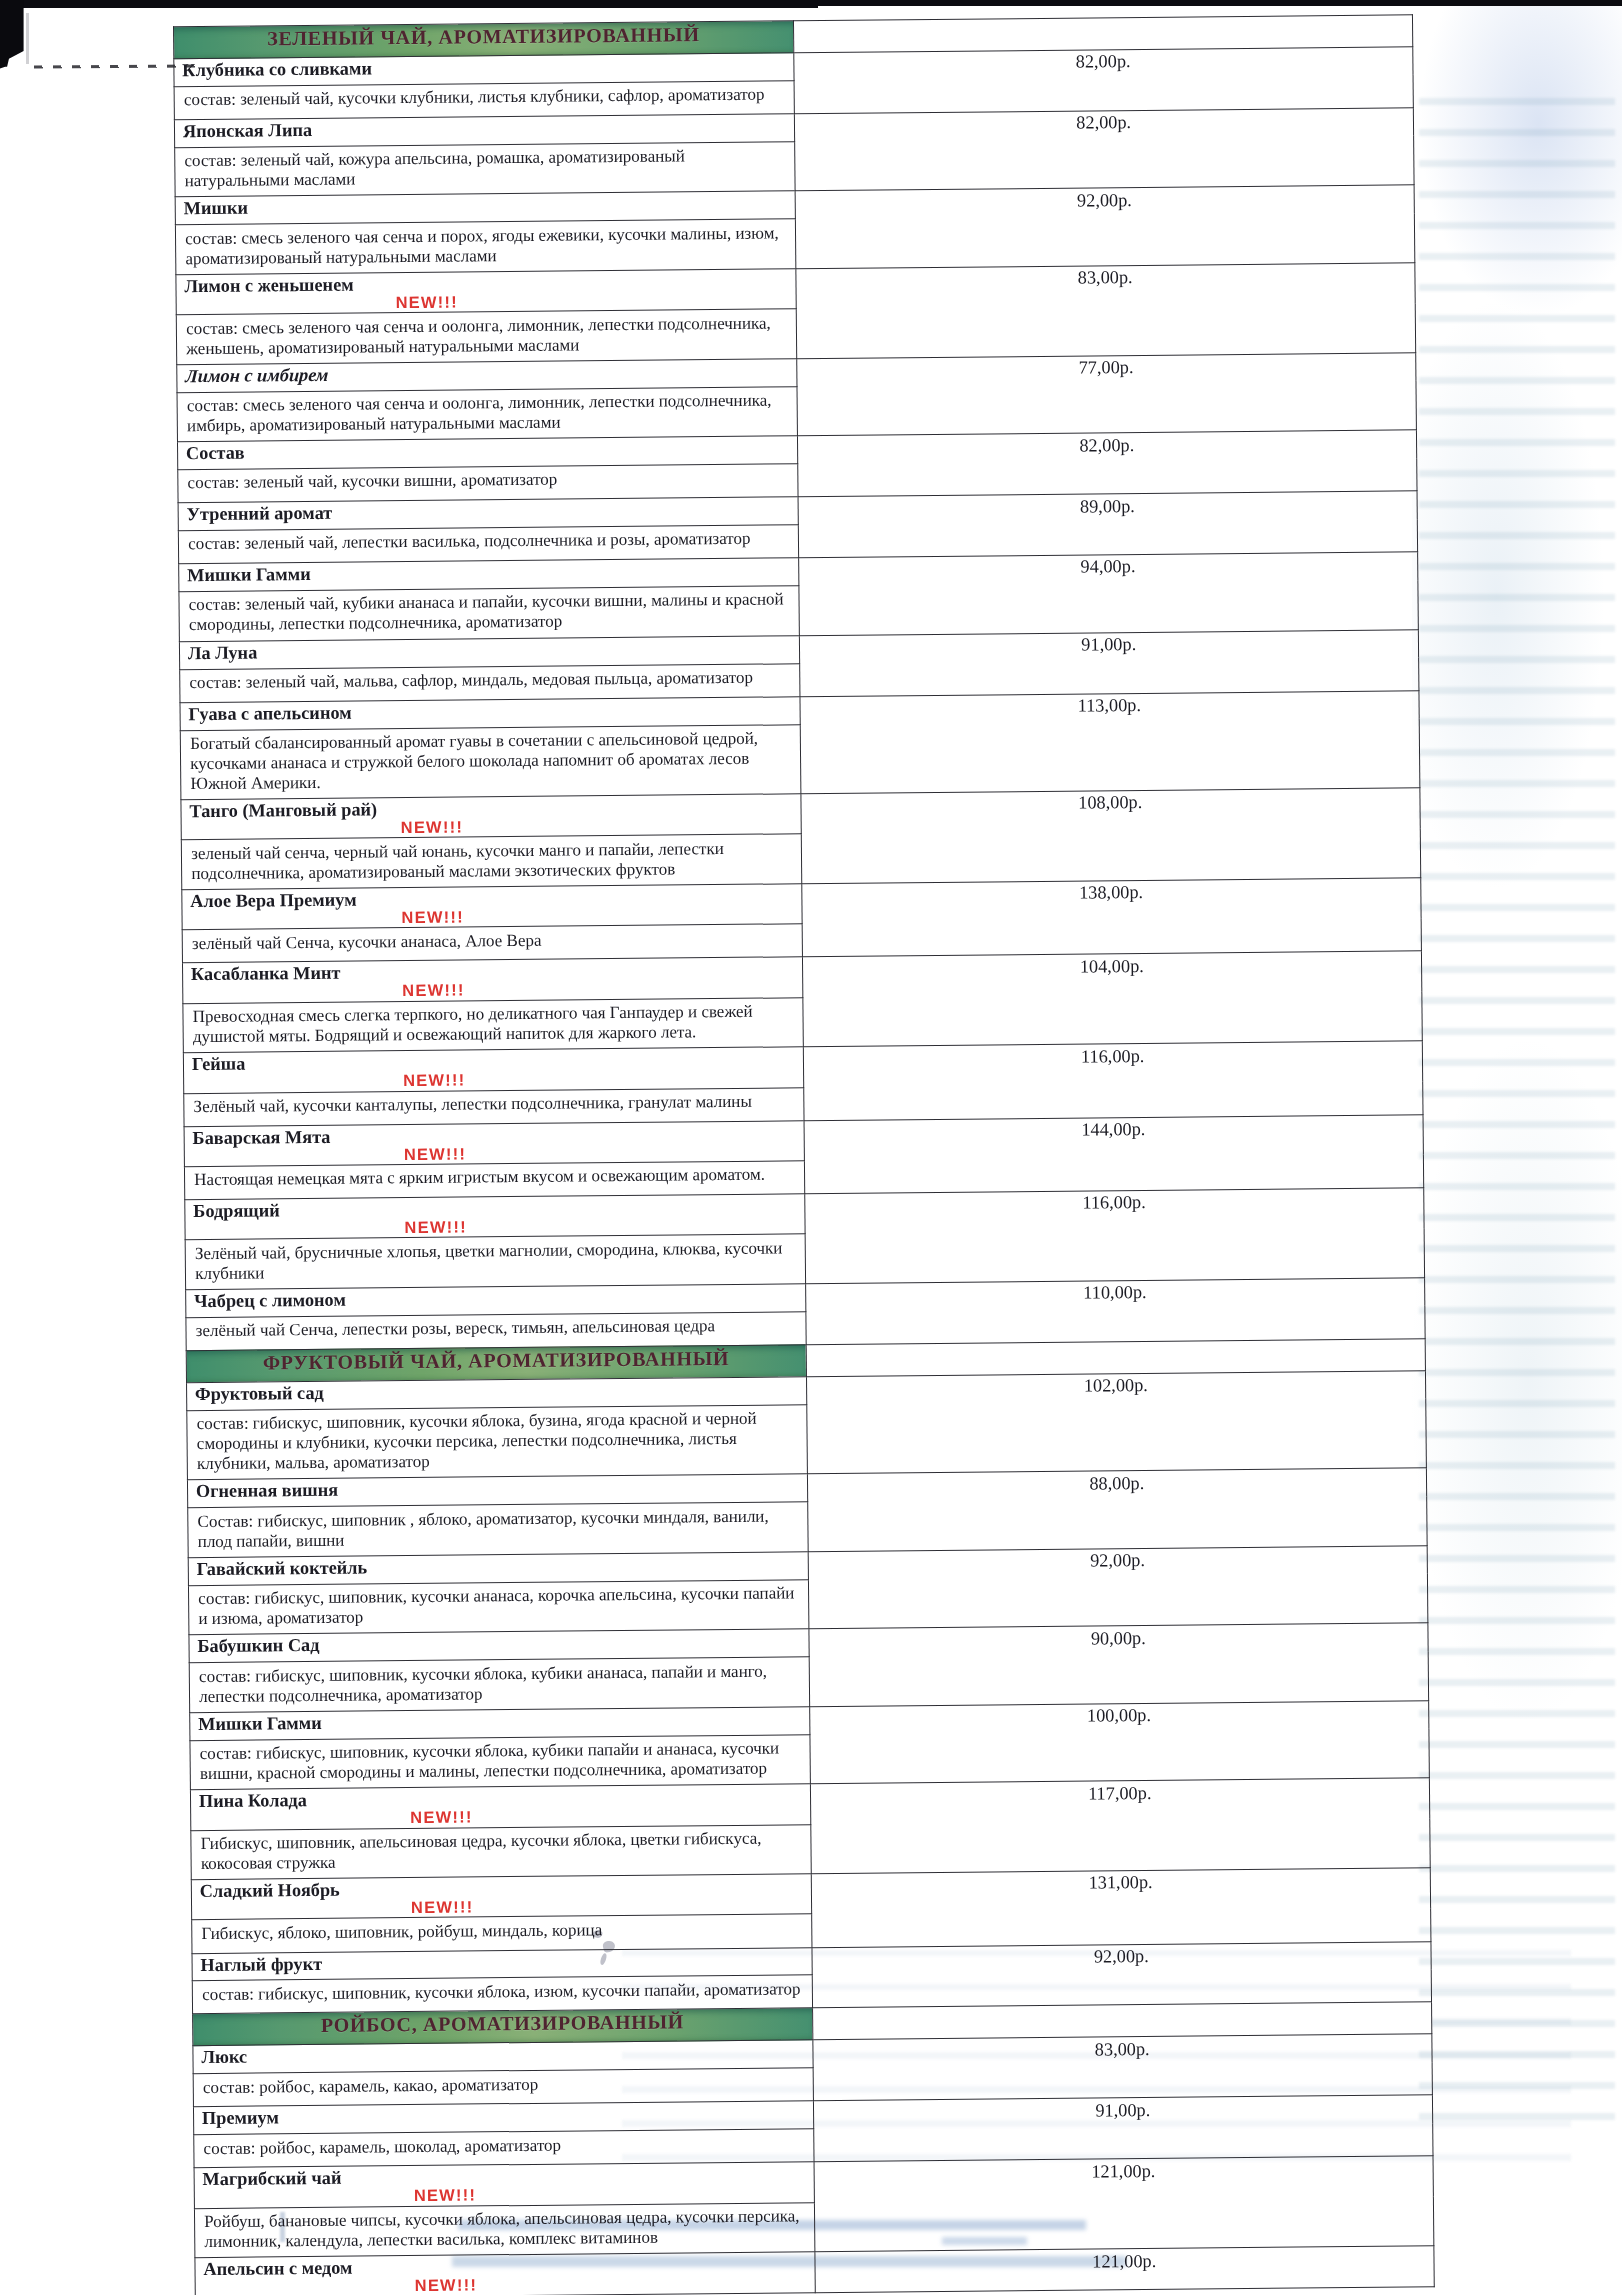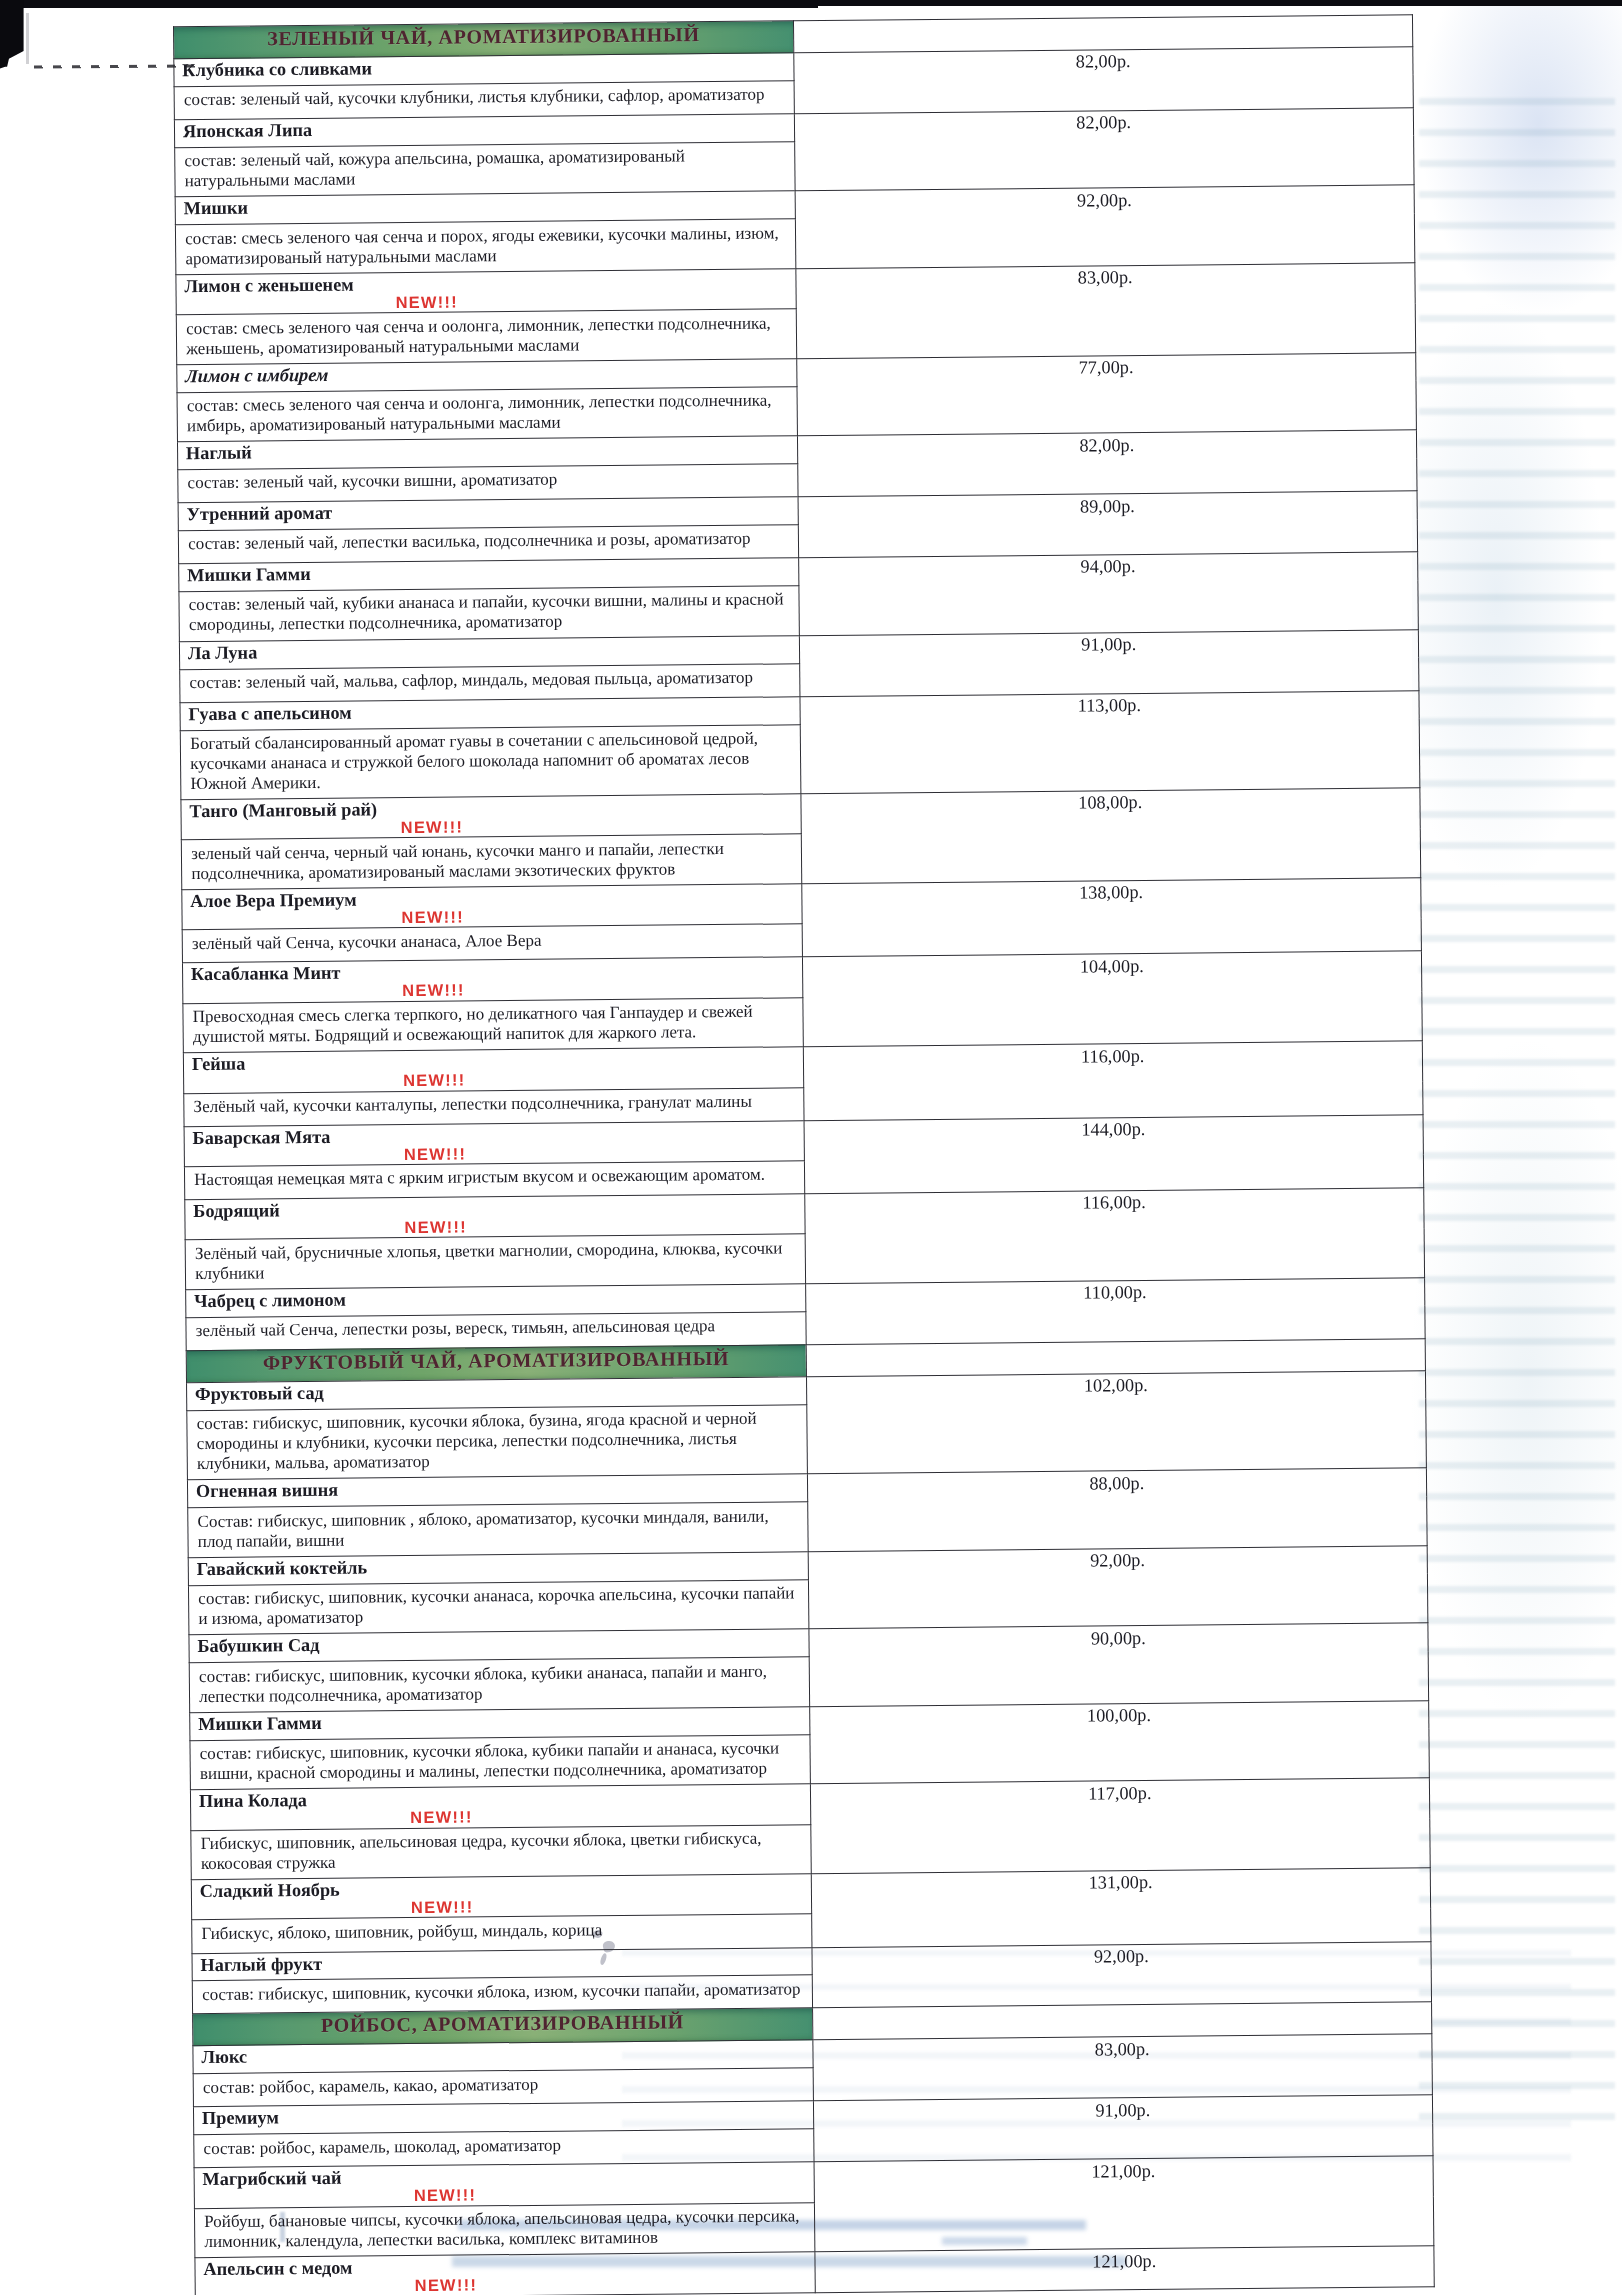--- a/index.html
+++ b/index.html
@@ -134,21 +134,21 @@
             <td class="desc-cell">состав: смесь зеленого чая сенча и оолонга, лимонник, лепестки подсолнечника, женьшень, ароматизированый натуральными маслами</td>
           </tr>
           <tr>
             <td class="name-cell italic"><span class="name-text">Лимон с имбирем</span></td>
             <td class="price-cell" rowspan="2">77,00р.</td>
           </tr>
           <tr>
             <td class="desc-cell">состав: смесь зеленого чая сенча и оолонга, лимонник, лепестки подсолнечника, имбирь, ароматизированый натуральными маслами</td>
           </tr>
           <tr>
-            <td class="name-cell"><span class="name-text">Наглый</span></td>
+            <td class="name-cell"><span class="name-text">Состав</span></td>
             <td class="price-cell" rowspan="2">82,00р.</td>
           </tr>
           <tr>
             <td class="desc-cell">состав: зеленый чай, кусочки вишни, ароматизатор</td>
           </tr>
           <tr>
             <td class="name-cell"><span class="name-text">Утренний аромат</span></td>
             <td class="price-cell" rowspan="2">89,00р.</td>
           </tr>
           <tr>

